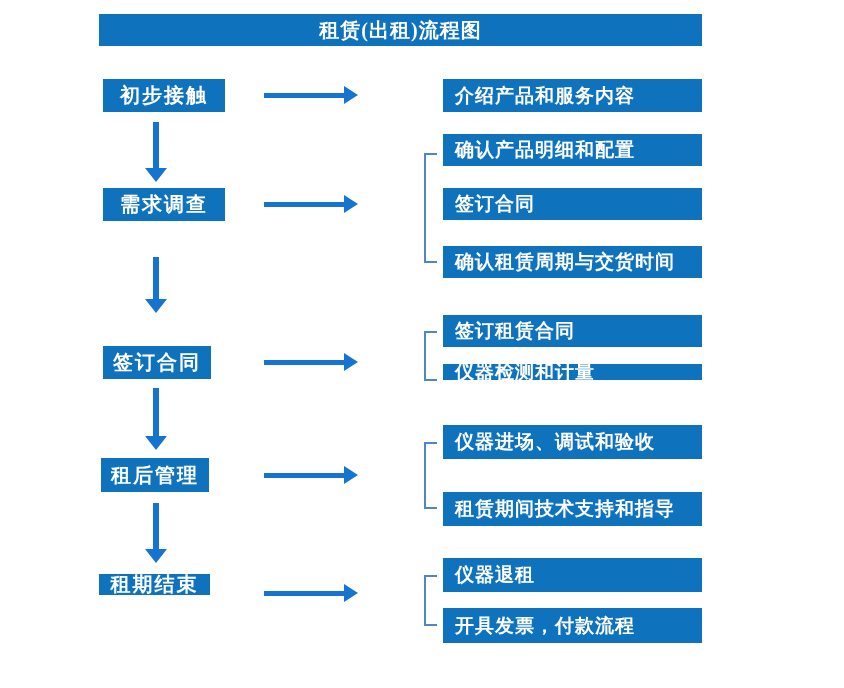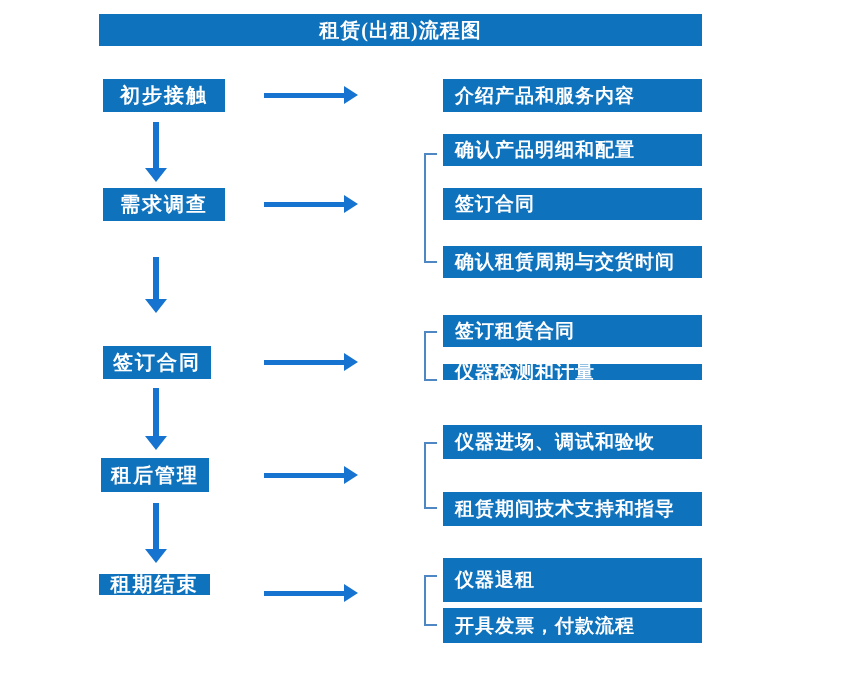--- a/index.html
+++ b/index.html
@@ -142,16 +142,16 @@
   <div class="bracket" style="top:575px; height:51px;"></div>
 
   <div class="detail-box" style="top:79px;  height:33px;">介绍产品和服务内容</div>
   <div class="detail-box" style="top:134px; height:32px;text-align:center;">确认产品明细和配置</div>
   <div class="detail-box" style="top:188px; height:32px;">签订合同</div>
   <div class="detail-box" style="top:246px; height:32px;">确认租赁周期与交货时间</div>
   <div class="detail-box" style="top:315px; height:32px;">签订租赁合同</div>
   <div class="detail-box" style="top:364px; height:16px;">仪器检测和计量</div>
   <div class="detail-box" style="top:425px; height:34px;">仪器进场、调试和验收</div>
   <div class="detail-box" style="top:492px; height:34px;">租赁期间技术支持和指导</div>
-  <div class="detail-box" style="top:558px; height:44px;">仪器退租</div>
+  <div class="detail-box" style="top:558px; height:34px;">仪器退租</div>
   <div class="detail-box" style="top:608px; height:35px;">开具发票，付款流程</div>
 
 </div>
 
 </body></html>

